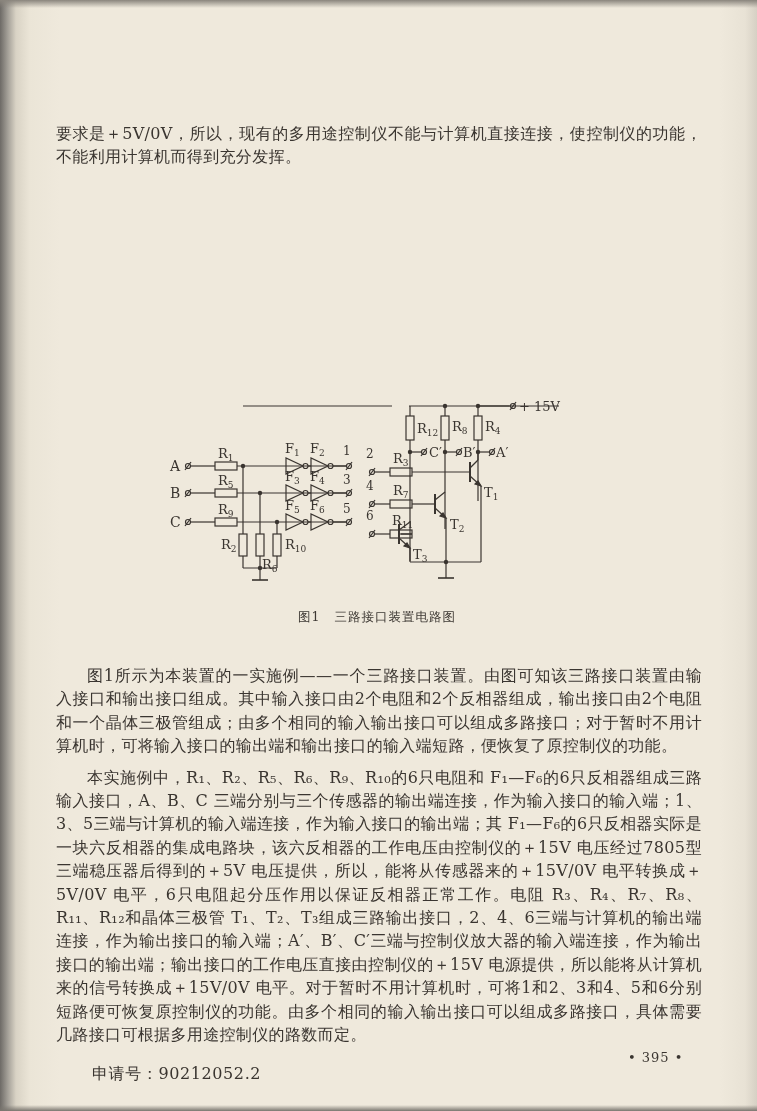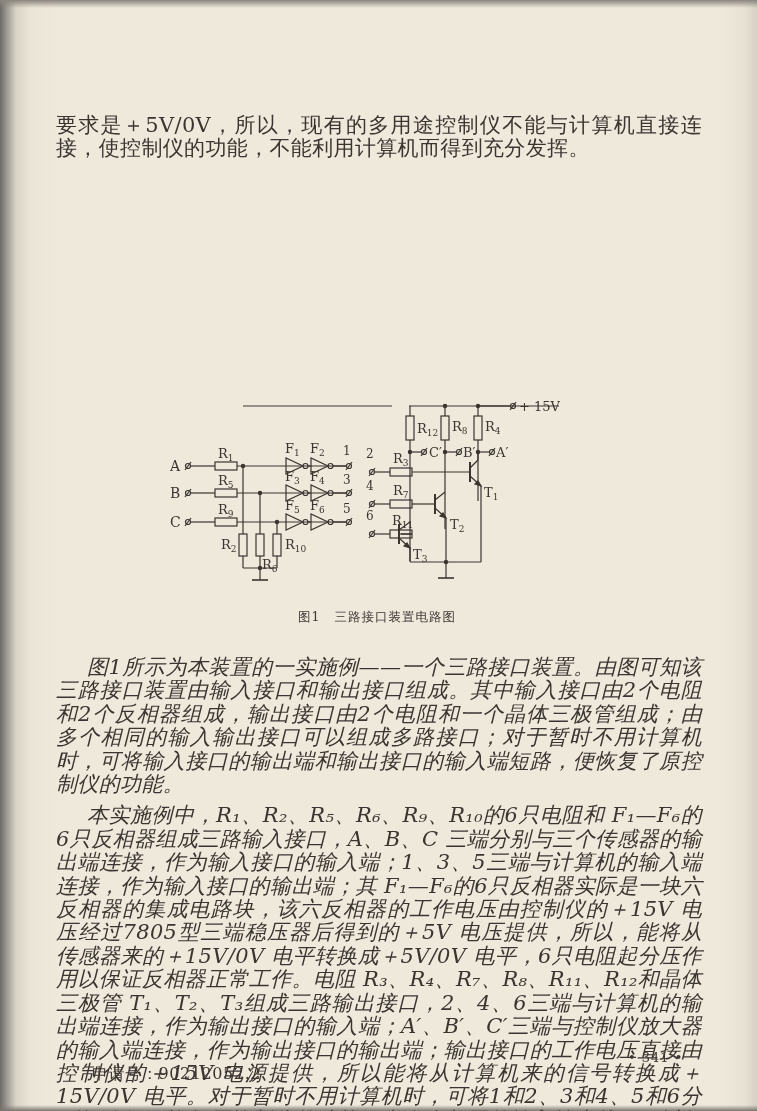--- a/index.html
+++ b/index.html
@@ -16,27 +16,28 @@
   .topshade {
     position:absolute; left:0; top:0; width:757px; height:8px;
     background: linear-gradient(to bottom, #8a857d, rgba(235,229,215,0));
   }
   .bottomshade {
     position:absolute; left:0; bottom:0; width:757px; height:6px;
     background: linear-gradient(to top, #7a766f, rgba(235,229,215,0));
   }
   .text-block {
     position:absolute; left:56px; width:646px;
-    font-size:21px; line-height:23.4px; letter-spacing:0.35px;
+    font-size:16px; line-height:23.4px; letter-spacing:0.35px;
     text-align:justify;
+    margin-top:8px;
   }
   .text-block p { margin:0; }
   .indent { text-indent:31px; }
   .block1 { top:114px; }
-  .block2 { top:656px;font-style:italic; }
+  .block2 { top:656px; }
   .para-gap { height:8px; }
   .figure {
     position:absolute; left:165px; top:386px; width:440px; height:210px;
   }
   .caption {
     position:absolute; left:298px; top:609px; font-size:12.5px; letter-spacing:1px; color:#3d3833;
   }
   .caption .num { margin-right:14px;margin-top:48px; }
   .appno {
     position:absolute; left:92px; top:1064px; font-size:16px; letter-spacing:0.6px;
@@ -252,13 +253,13 @@
   <span class="num">图1</span><span>三路接口装置电路图</span>
 </div>
 
 <div class="text-block block2">
   <p class="indent">图1所示为本装置的一实施例——一个三路接口装置。由图可知该三路接口装置由输入接口和输出接口组成。其中输入接口由2个电阻和2个反相器组成，输出接口由2个电阻和一个晶体三极管组成；由多个相同的输入输出接口可以组成多路接口；对于暂时不用计算机时，可将输入接口的输出端和输出接口的输入端短路，便恢复了原控制仪的功能。</p>
   <div class="para-gap"></div>
   <p class="indent">本实施例中，R₁、R₂、R₅、R₆、R₉、R₁₀的6只电阻和 F₁—F₆的6只反相器组成三路输入接口，A、B、C 三端分别与三个传感器的输出端连接，作为输入接口的输入端；1、3、5三端与计算机的输入端连接，作为输入接口的输出端；其 F₁—F₆的6只反相器实际是一块六反相器的集成电路块，该六反相器的工作电压由控制仪的＋15V 电压经过7805型三端稳压器后得到的＋5V 电压提供，所以，能将从传感器来的＋15V/0V 电平转换成＋5V/0V 电平，6只电阻起分压作用以保证反相器正常工作。电阻 R₃、R₄、R₇、R₈、R₁₁、R₁₂和晶体三极管 T₁、T₂、T₃组成三路输出接口，2、4、6三端与计算机的输出端连接，作为输出接口的输入端；A′、B′、C′三端与控制仪放大器的输入端连接，作为输出接口的输出端；输出接口的工作电压直接由控制仪的＋15V 电源提供，所以能将从计算机来的信号转换成＋15V/0V 电平。对于暂时不用计算机时，可将1和2、3和4、5和6分别短路便可恢复原控制仪的功能。由多个相同的输入输出接口可以组成多路接口，具体需要几路接口可根据多用途控制仪的路数而定。</p>
 </div>
 
 <div class="appno">申请号：90212052.2</div>
-<div class="pageno">• 341 •</div>
+<div class="pageno">• 395 •</div>
 
 </body></html>

